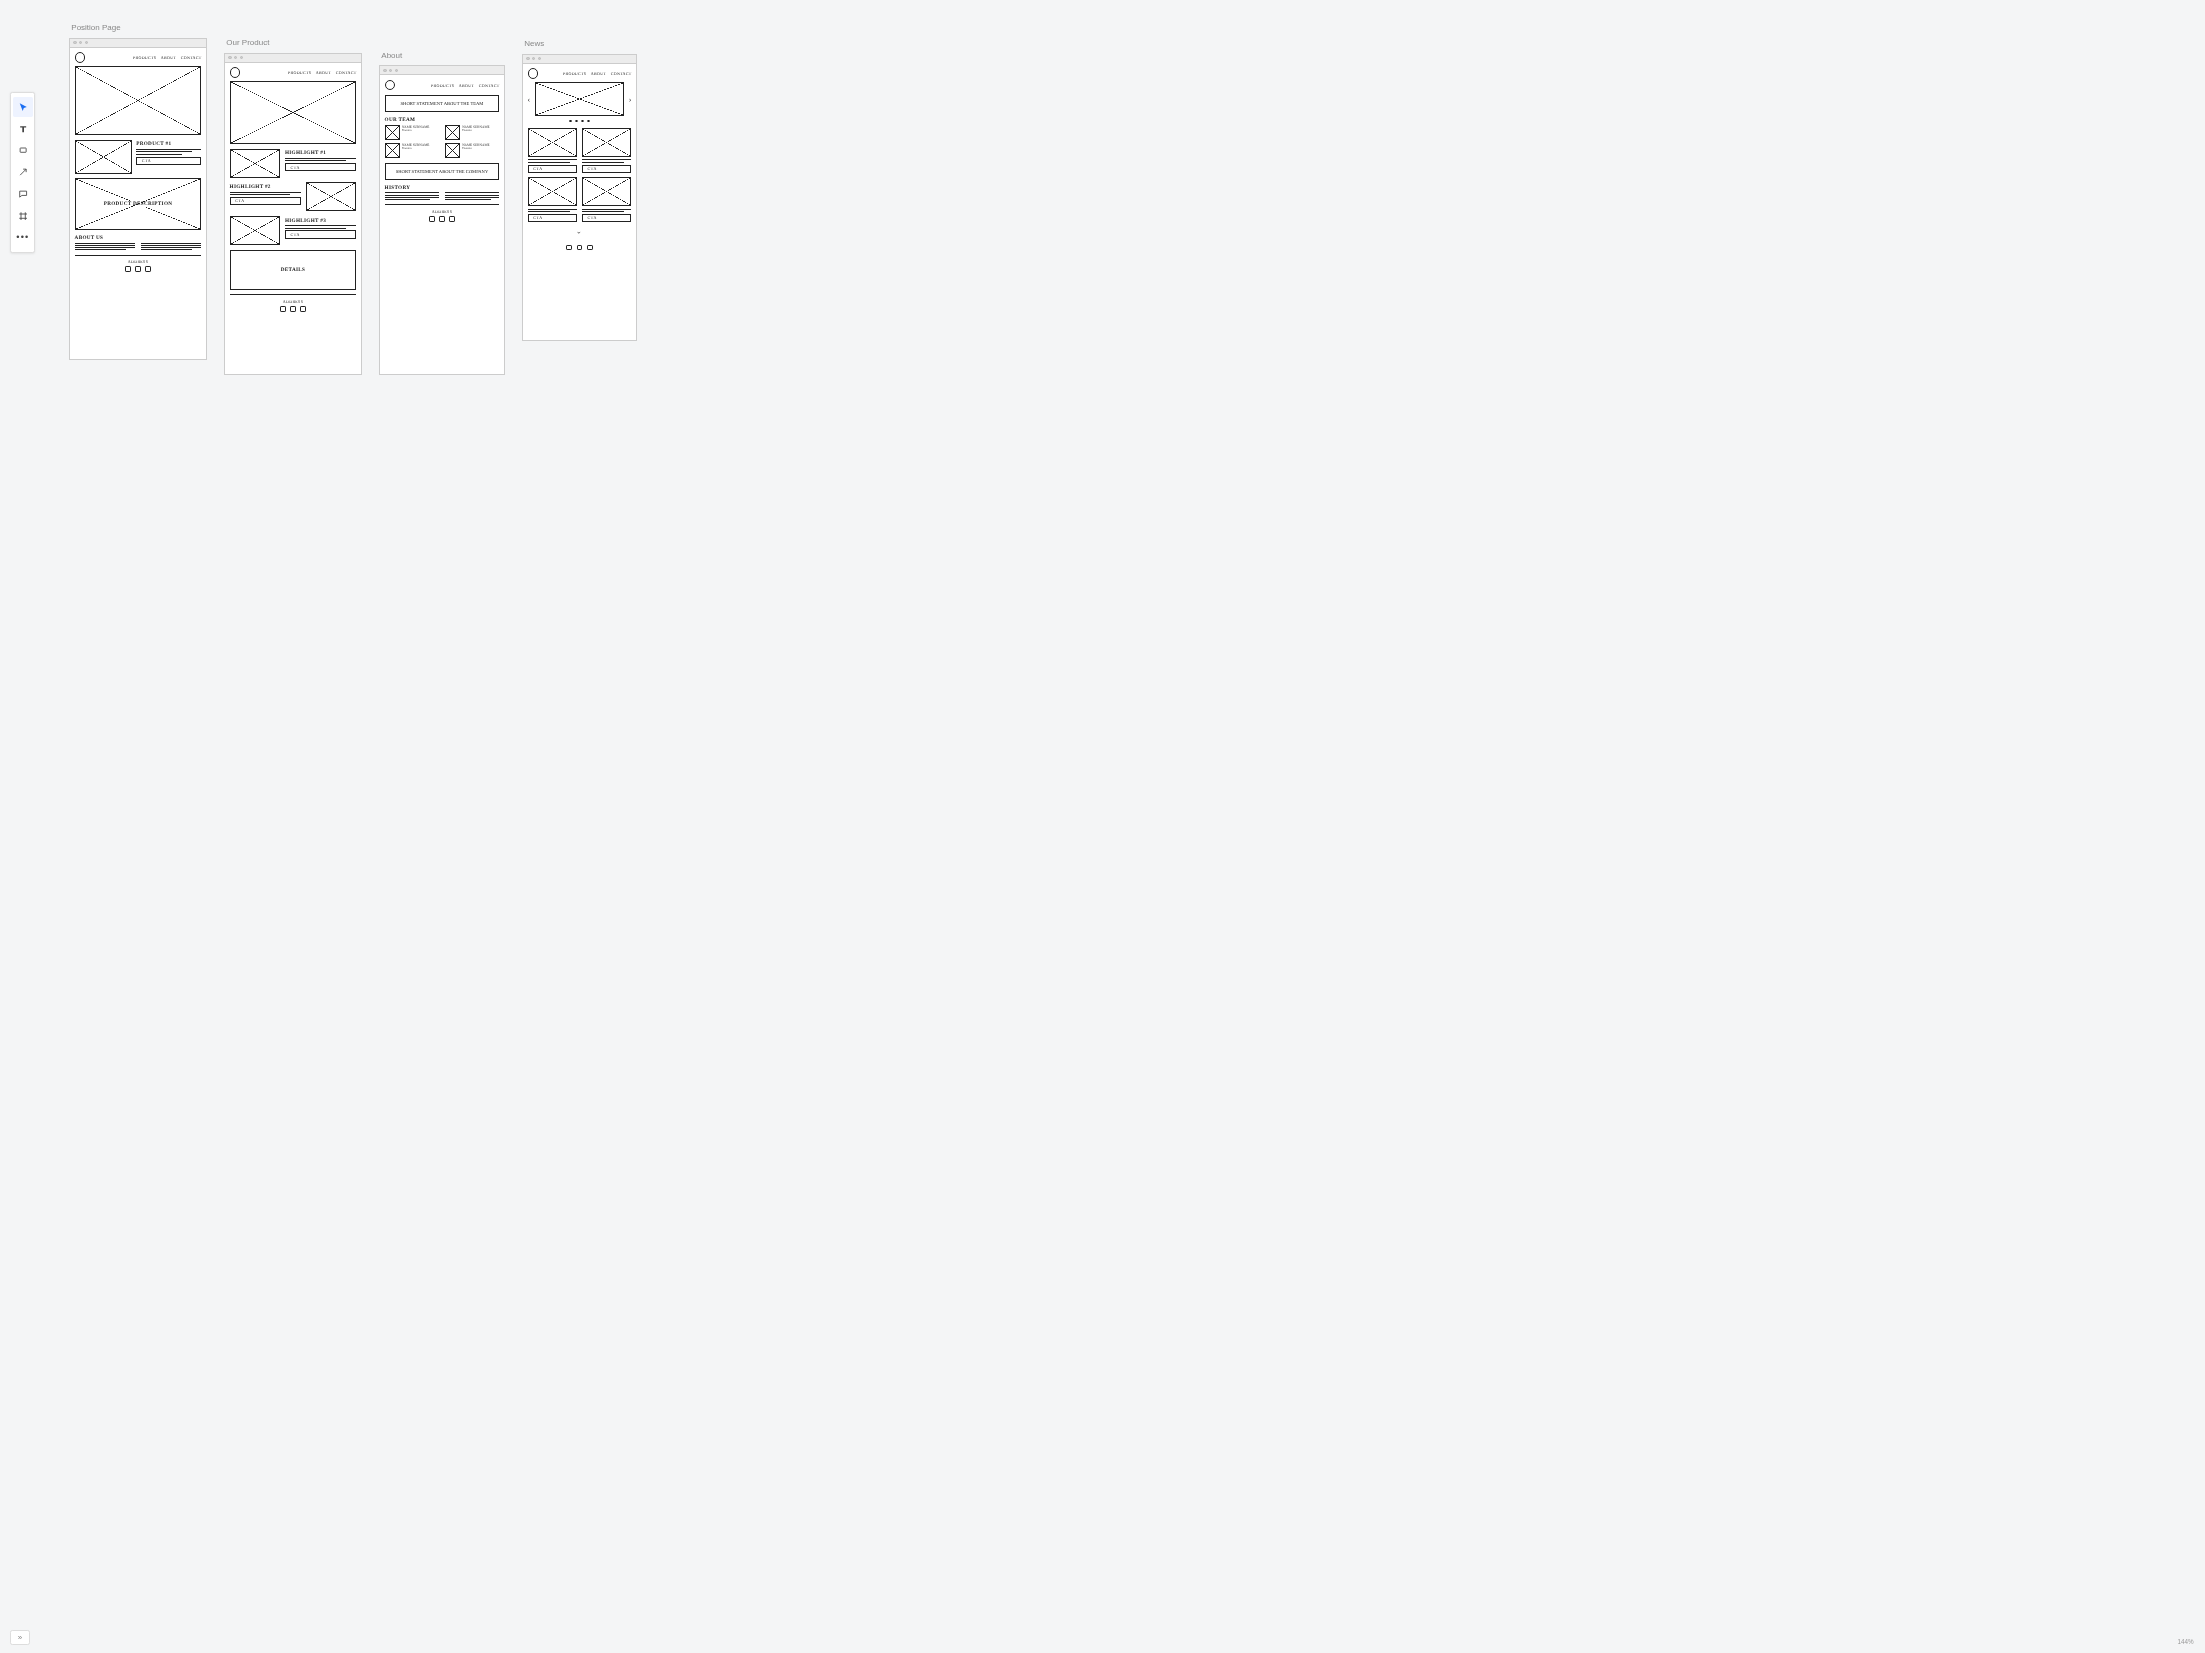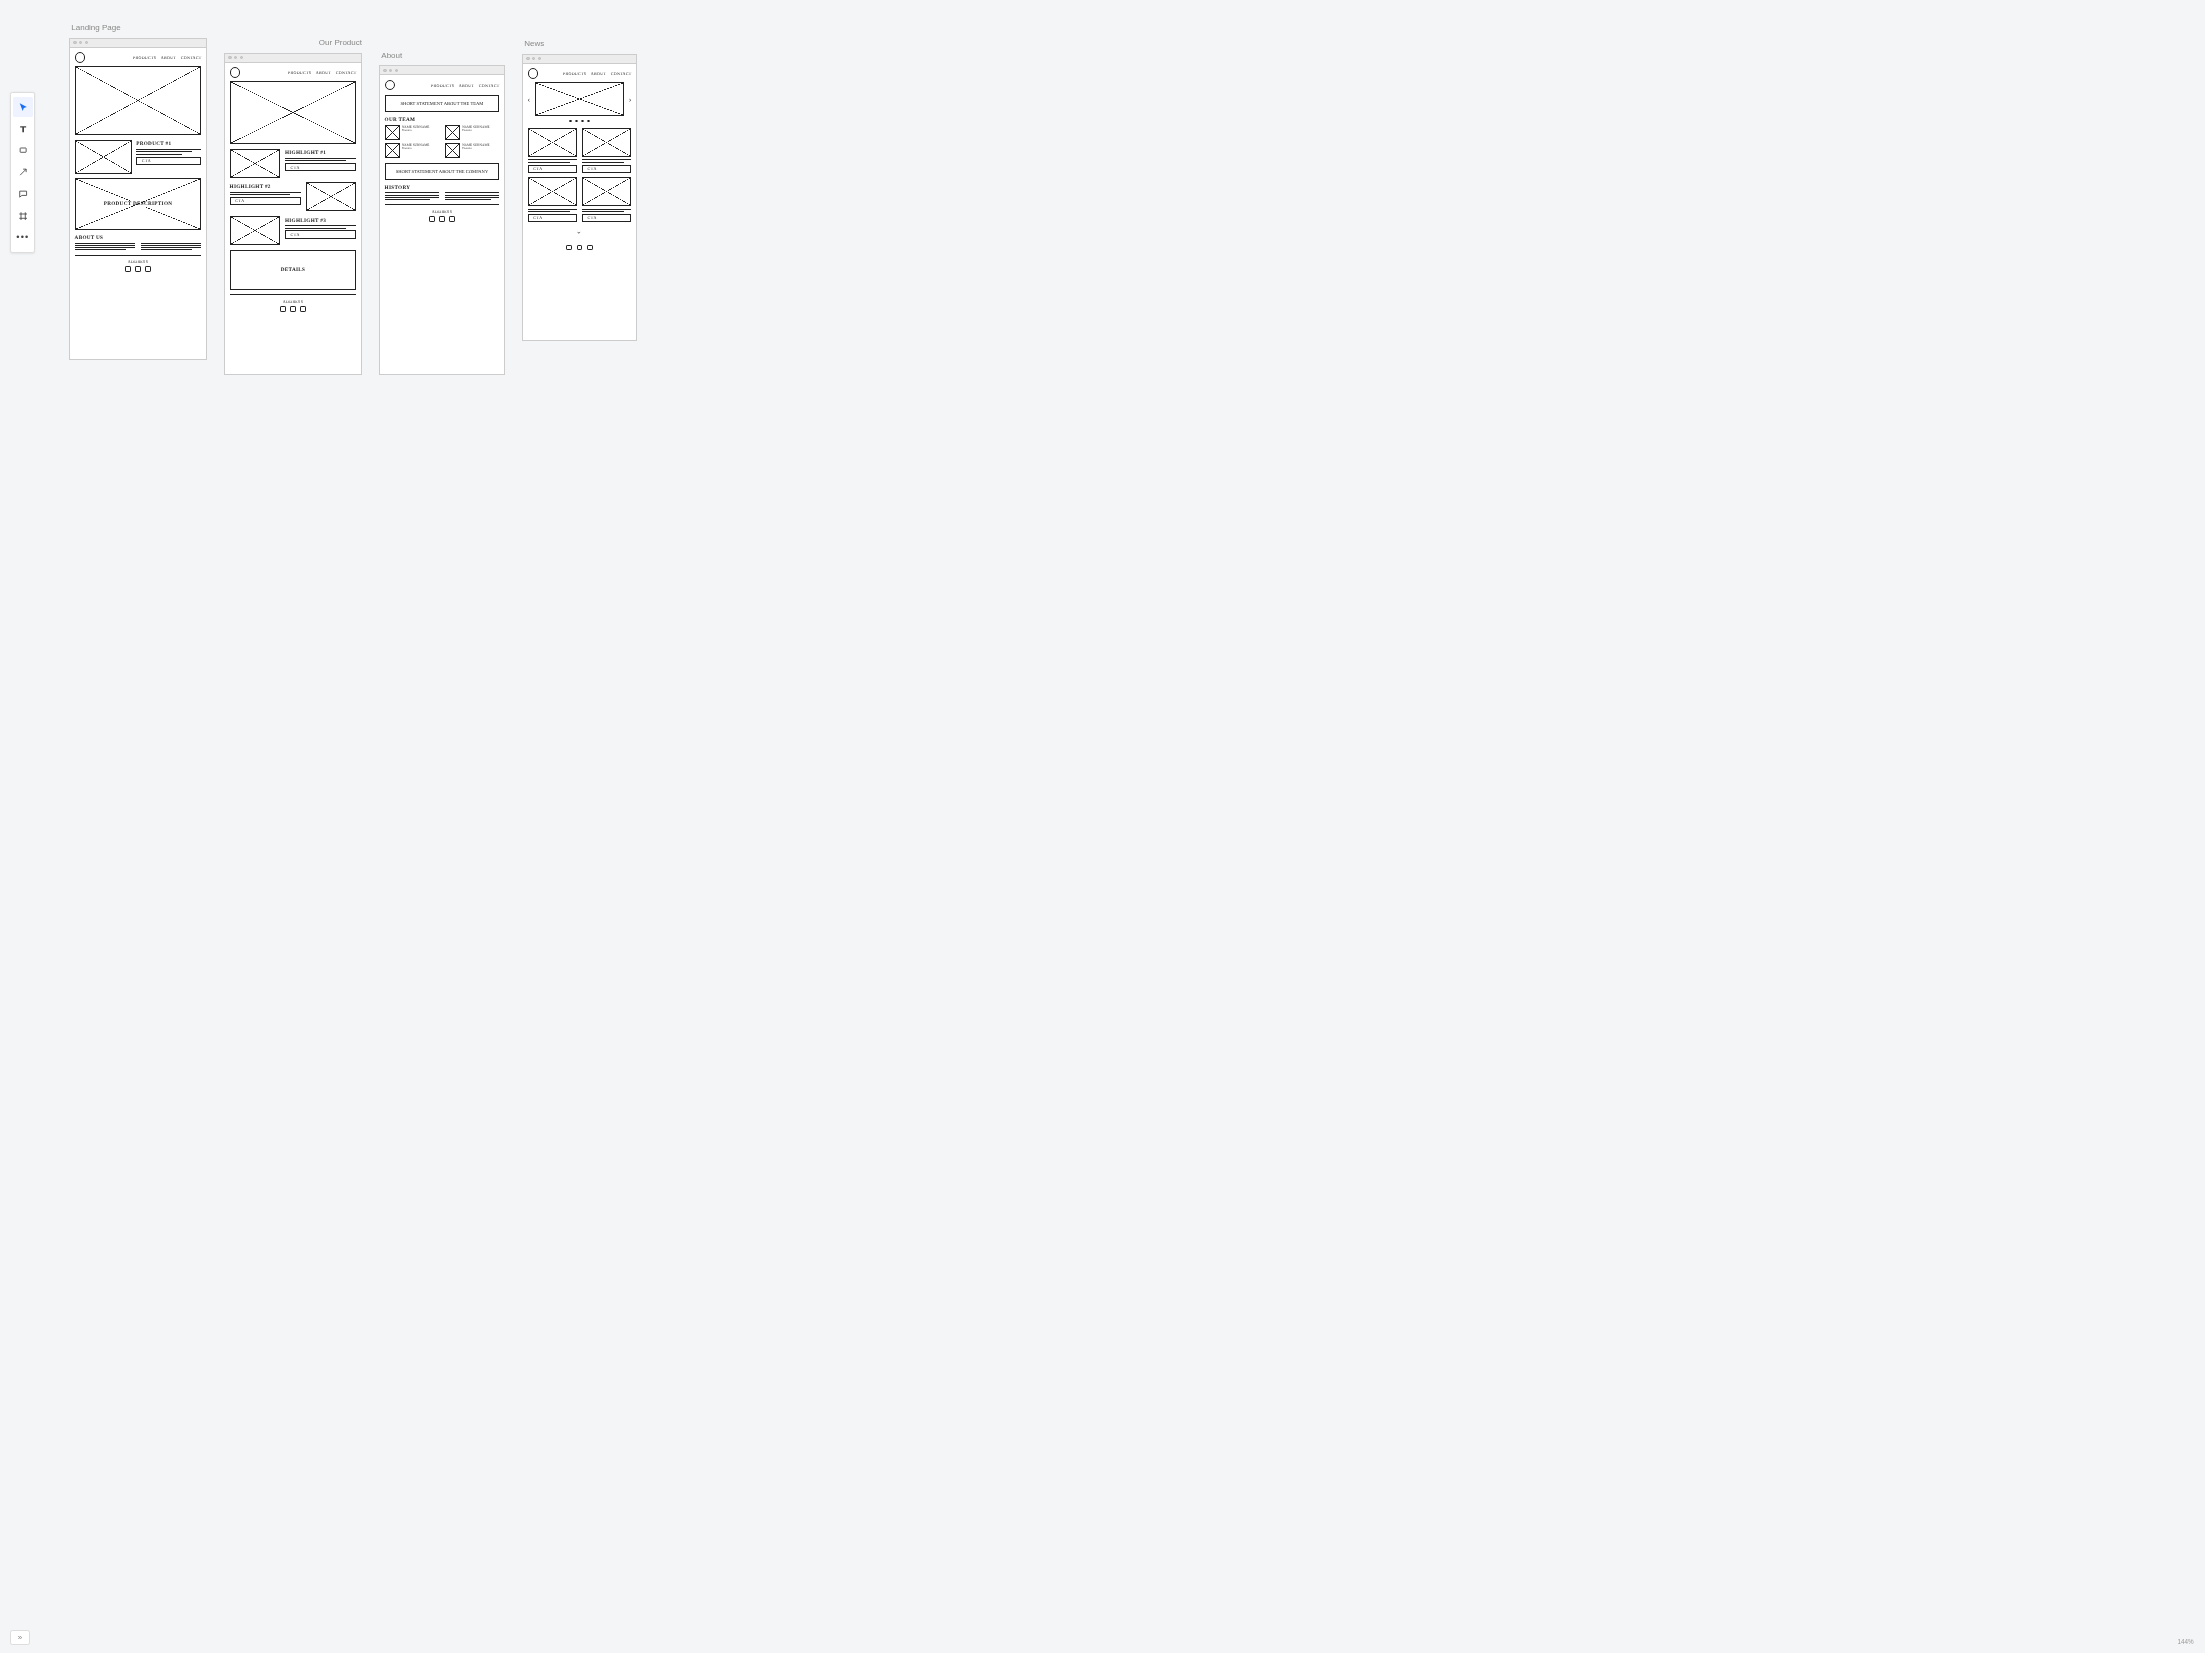--- a/index.html
+++ b/index.html
@@ -209,21 +209,21 @@
         </svg>
     </div>
     <div class="tool">
       <span class="dots">•••</span>
     </div>
   </div>
 
   <div class="boards">
 
     <div class="board-col">
-      <div class="board-title">Landing Page</div>
+      <div class="board-title">Position Page</div>
       <div class="artboard" style="height:322px;">
         <div class="win-bar">
           <div class="dot"></div>
             <div class="dot"></div>
             <div class="dot"></div>
         </div>
         <div class="frame-body">
           <div class="nav-row">
             <div class="logo-circle"></div>
             <div class="nav-links">
@@ -276,21 +276,21 @@
             <div class="icon-row">
               <div class="icon-sq"></div>
               <div class="icon-sq"></div>
               <div class="icon-sq"></div>
             </div>
           </div>
         </div>
       </div>
     </div>
 
-    <div class="board-col" style="margin-top:15px;align-items:flex-end;">
+    <div class="board-col" style="margin-top:15px;">
       <div class="board-title">Our Product</div>
       <div class="artboard" style="height:322px;">
         <div class="win-bar">
             <div class="dot"></div>
             <div class="dot"></div>
             <div class="dot"></div>
           </div>
         <div class="frame-body">
           <div class="nav-row">
             <div class="logo-circle"></div>

